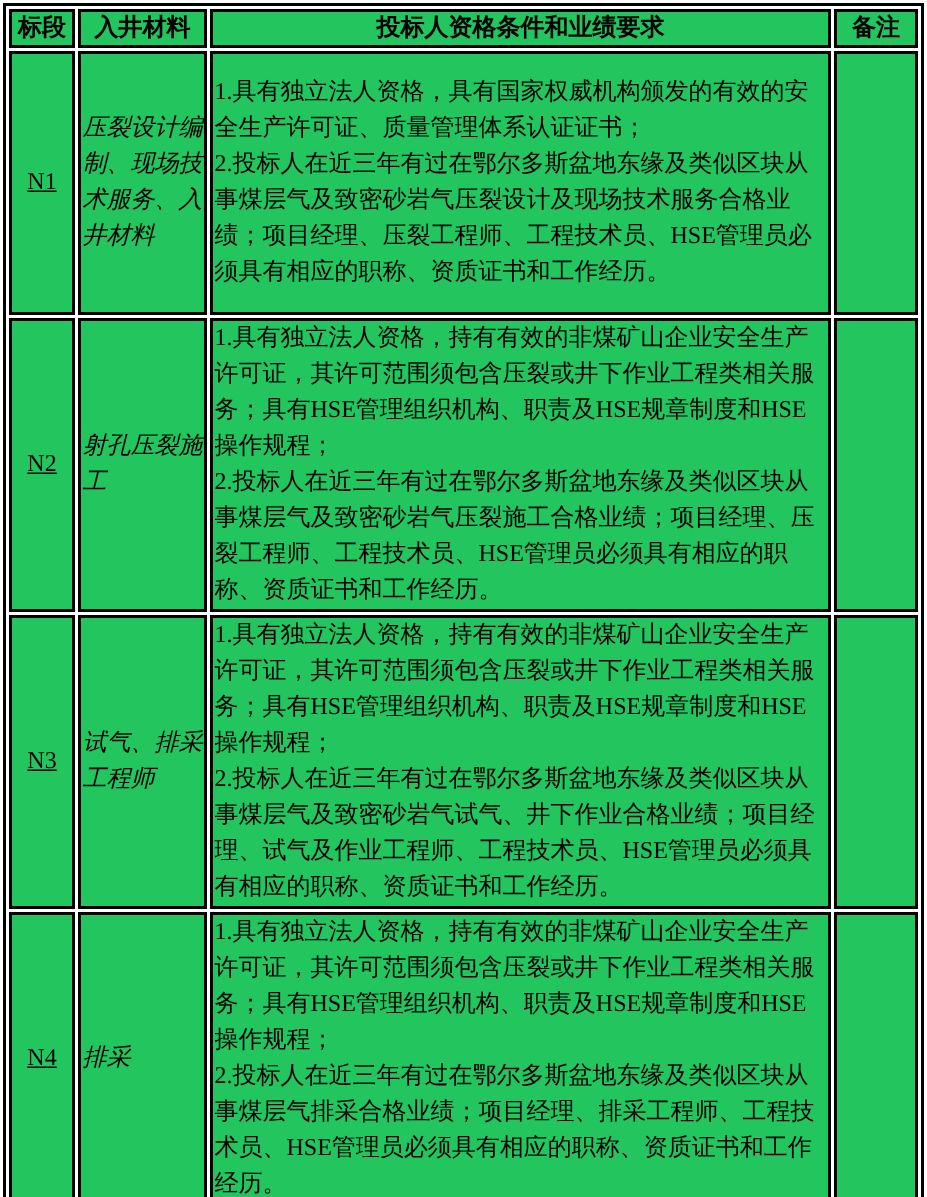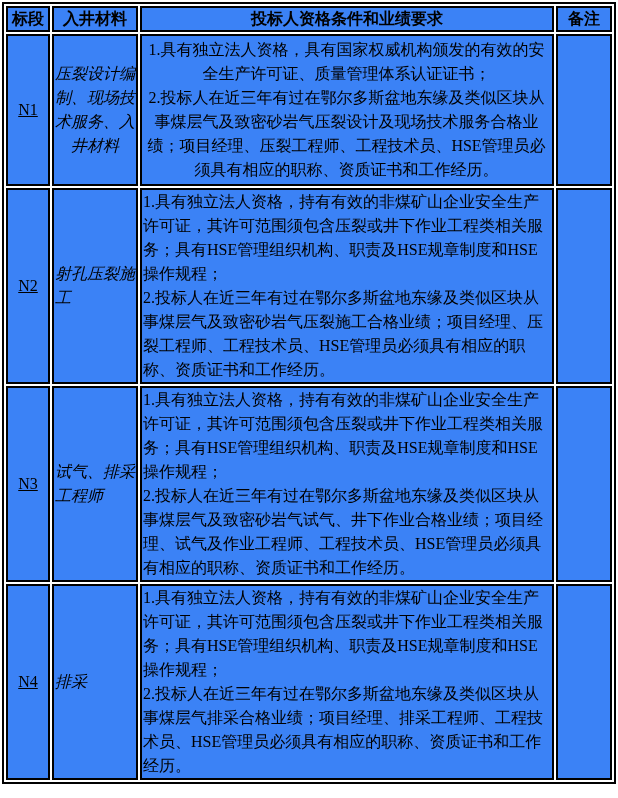--- a/index.html
+++ b/index.html
@@ -21,38 +21,38 @@
     border: 2px solid #000000;
     background: #ffffff;
   }
   col.c1 { width: 44px; }
   col.c2 { width: 86px; }
   col.c3 { width: 414px; }
   col.c4 { width: 56px; }
   th, td {
     border: 2px solid #000000;
     box-sizing: border-box;
-    background: #3b82f6;
+    background: #22c55e;
     vertical-align: middle;
     padding: 0;
     overflow: hidden;
     word-break: break-all;
   }
   th {
     font-size: 16px;
     font-weight: bold;
     text-align: center;
     height: 24px;
     line-height: 22px;
   }
   td {
     font-size: 16px;
     line-height: 24px;
   }
-  tr.row-n1 td { height: 152px; text-align: center; }
+  tr.row-n1 td { height: 176px; }
   tr.row-n2 td { height: 191px; }
   tr.row-n3 td { height: 194px; }
   tr.row-n4 td { height: 196px; }
   td.cell-section {
     text-align: center;
     text-decoration: underline;
   }
   td.cell-equip {
     text-align: left;
     padding: 0 1px;

